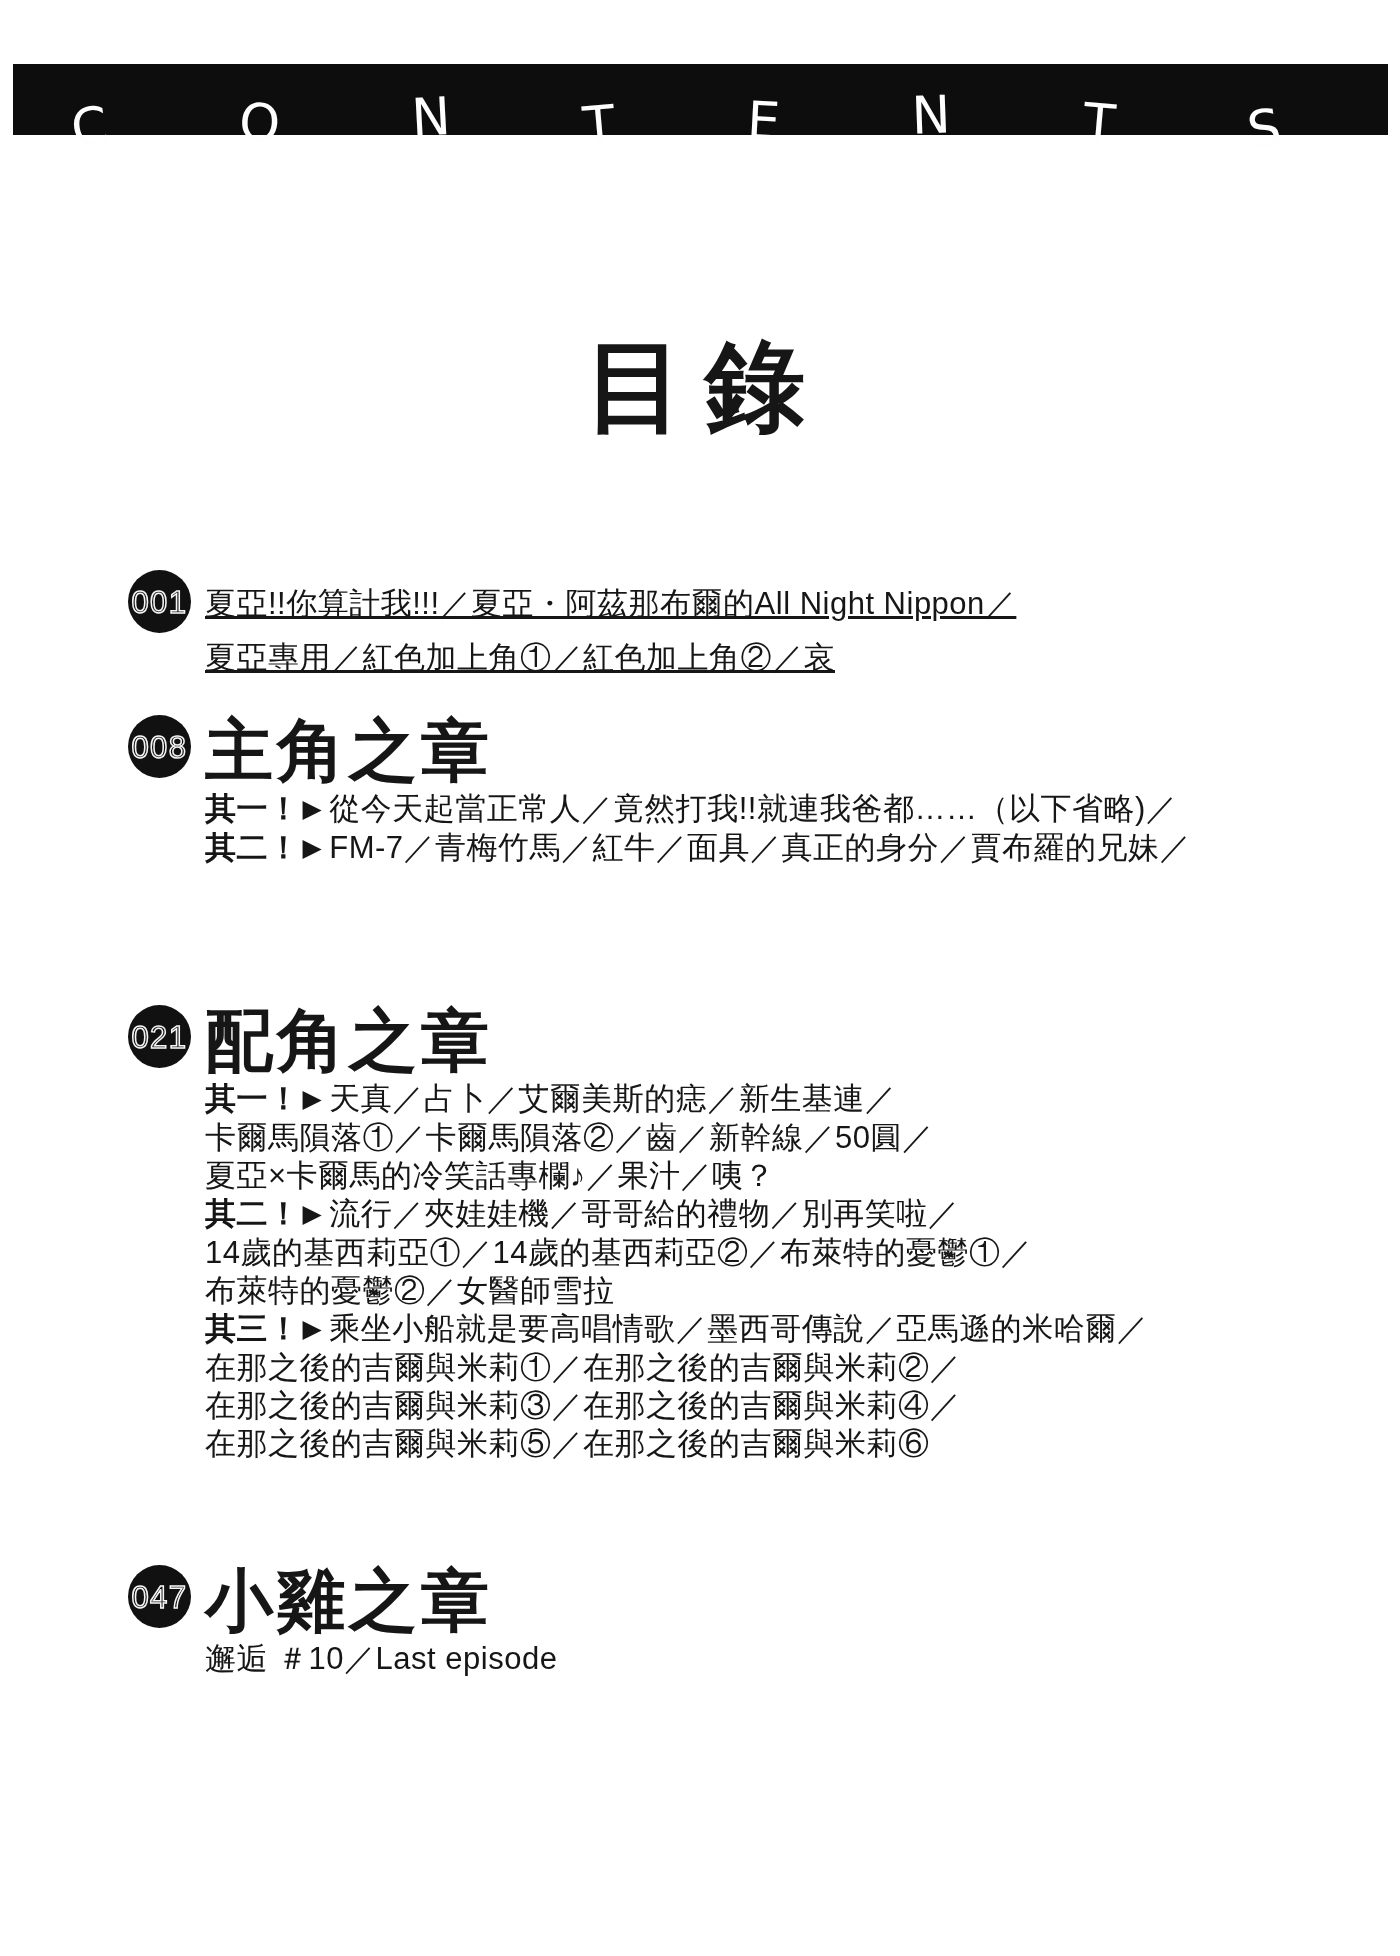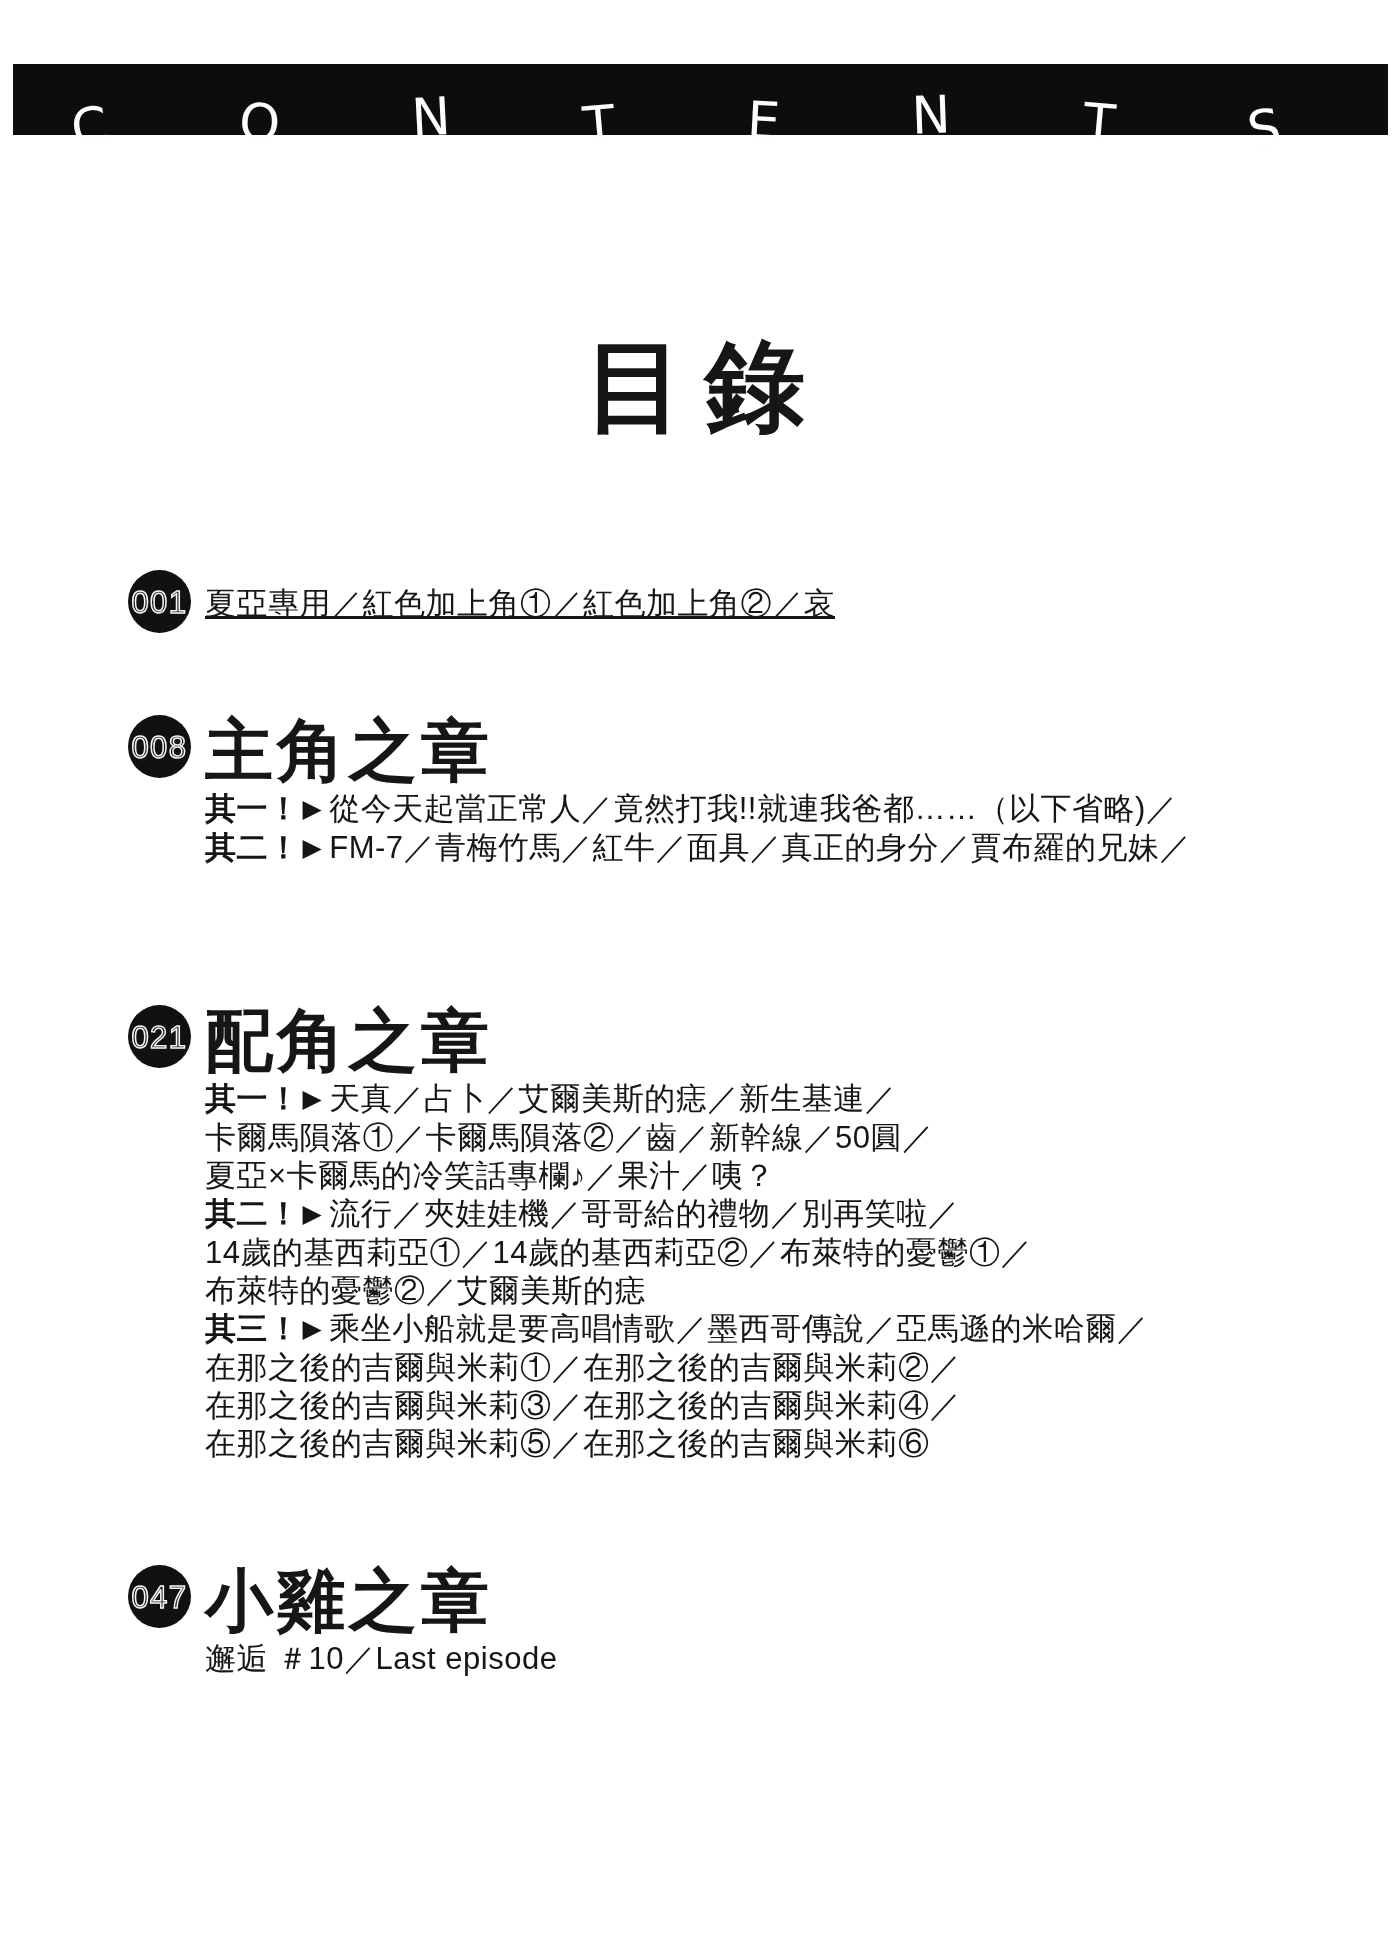--- a/index.html
+++ b/index.html
@@ -91,20 +91,21 @@
 
   <h1 class="page-title">目錄</h1>
 
   <div id="sections">
       <section class="toc-section" id="sec-0">
         <svg viewBox="0 0 65 65" class="badge">
           <circle cx="32.5" cy="32.5" r="31.5" fill="#111111"></circle>
           <text x="32.5" y="44" text-anchor="middle" font-size="31" letter-spacing="1.5" fill="none" stroke="#f6f6f6" stroke-width="1.5" font-family="&quot;Liberation Sans&quot;, sans-serif">001</text>
         </svg>
         <div class="content">
+          <div class="toc-line"><span>夏亞!!你算計我!!!／夏亞・阿茲那布爾的All Night Nippon／</span></div>
           <div class="toc-line"><span>夏亞專用／紅色加上角①／紅色加上角②／哀</span></div>
         </div>
       </section>
       <section class="toc-section" id="sec-1">
         <svg viewBox="0 0 65 65" class="badge">
           <circle cx="32.5" cy="32.5" r="31.5" fill="#111111"></circle>
           <text x="32.5" y="44" text-anchor="middle" font-size="31" letter-spacing="1.5" fill="none" stroke="#f6f6f6" stroke-width="1.5" font-family="&quot;Liberation Sans&quot;, sans-serif">008</text>
         </svg>
         <div class="content">
           <h2 class="section-heading">主角之章</h2>
@@ -117,21 +118,21 @@
           <circle cx="32.5" cy="32.5" r="31.5" fill="#111111"></circle>
           <text x="32.5" y="44" text-anchor="middle" font-size="31" letter-spacing="1.5" fill="none" stroke="#f6f6f6" stroke-width="1.5" font-family="&quot;Liberation Sans&quot;, sans-serif">021</text>
         </svg>
         <div class="content">
           <h2 class="section-heading">配角之章</h2>
           <div class="toc-line"><span class="line-prefix">其一！</span><span class="arrow-icon">▶</span><span>天真／占卜／艾爾美斯的痣／新生基連／</span></div>
           <div class="toc-line"><span>卡爾馬隕落①／卡爾馬隕落②／齒／新幹線／50圓／</span></div>
           <div class="toc-line"><span>夏亞×卡爾馬的冷笑話專欄♪／果汁／咦？</span></div>
           <div class="toc-line"><span class="line-prefix">其二！</span><span class="arrow-icon">▶</span><span>流行／夾娃娃機／哥哥給的禮物／別再笑啦／</span></div>
           <div class="toc-line"><span>14歲的基西莉亞①／14歲的基西莉亞②／布萊特的憂鬱①／</span></div>
-          <div class="toc-line"><span>布萊特的憂鬱②／艾爾美斯的痣</span></div>
+          <div class="toc-line"><span>布萊特的憂鬱②／女醫師雪拉</span></div>
           <div class="toc-line"><span class="line-prefix">其三！</span><span class="arrow-icon">▶</span><span>乘坐小船就是要高唱情歌／墨西哥傳說／亞馬遜的米哈爾／</span></div>
           <div class="toc-line"><span>在那之後的吉爾與米莉①／在那之後的吉爾與米莉②／</span></div>
           <div class="toc-line"><span>在那之後的吉爾與米莉③／在那之後的吉爾與米莉④／</span></div>
           <div class="toc-line"><span>在那之後的吉爾與米莉⑤／在那之後的吉爾與米莉⑥</span></div>
         </div>
       </section>
       <section class="toc-section" id="sec-3">
         <svg viewBox="0 0 65 65" class="badge">
           <circle cx="32.5" cy="32.5" r="31.5" fill="#111111"></circle>
           <text x="32.5" y="44" text-anchor="middle" font-size="31" letter-spacing="1.5" fill="none" stroke="#f6f6f6" stroke-width="1.5" font-family="&quot;Liberation Sans&quot;, sans-serif">047</text>

